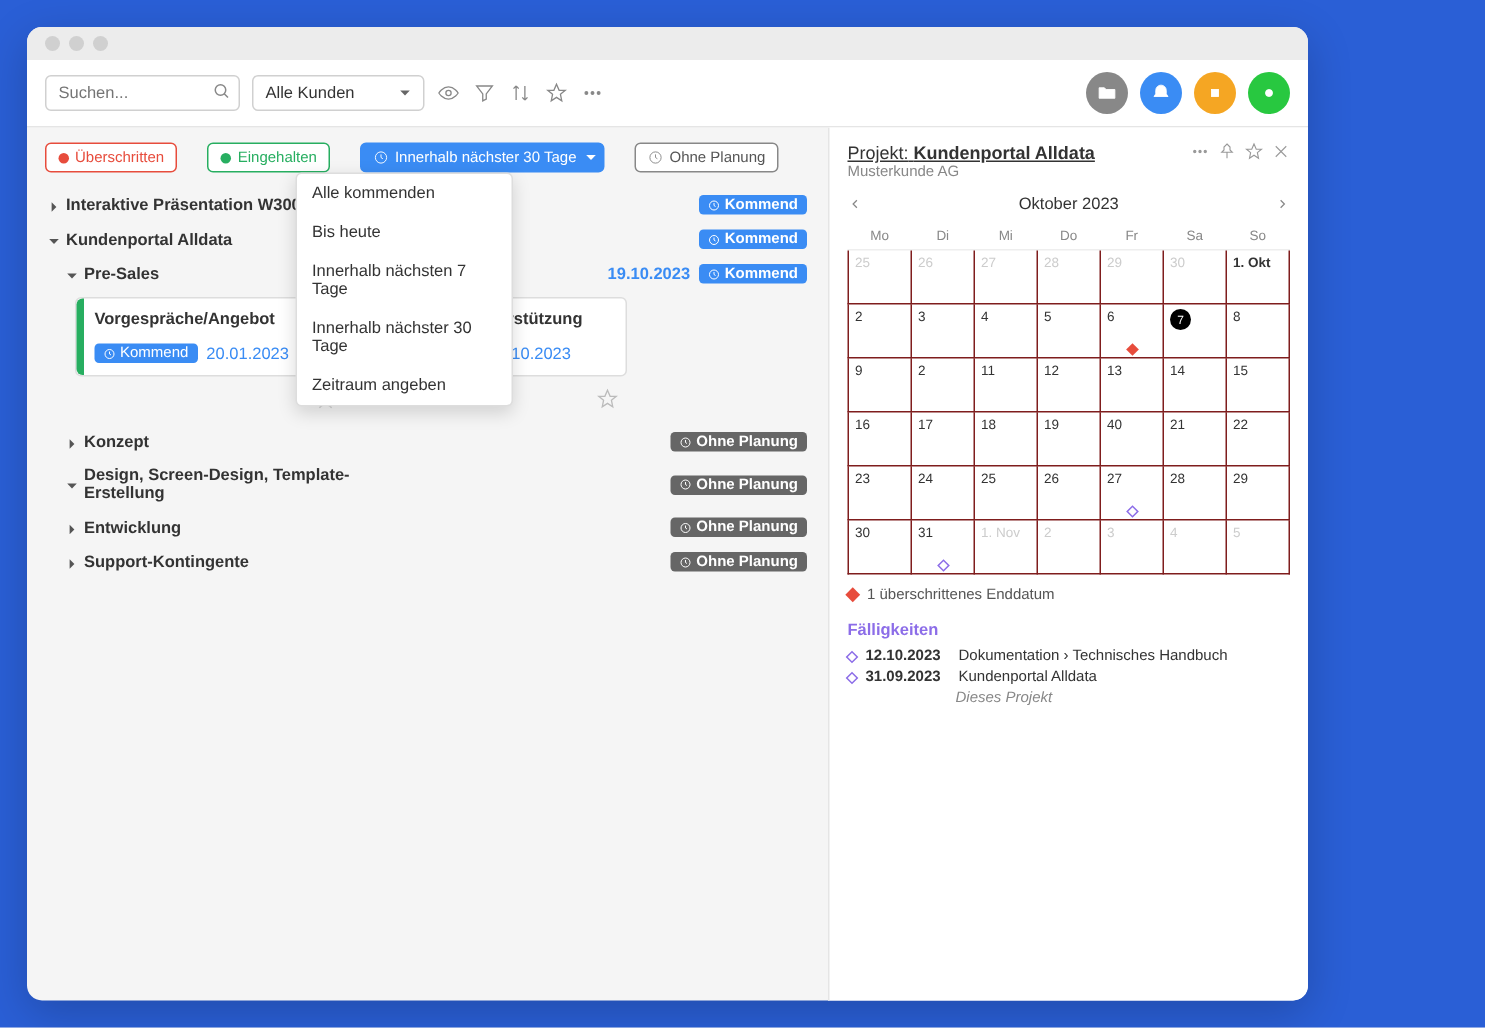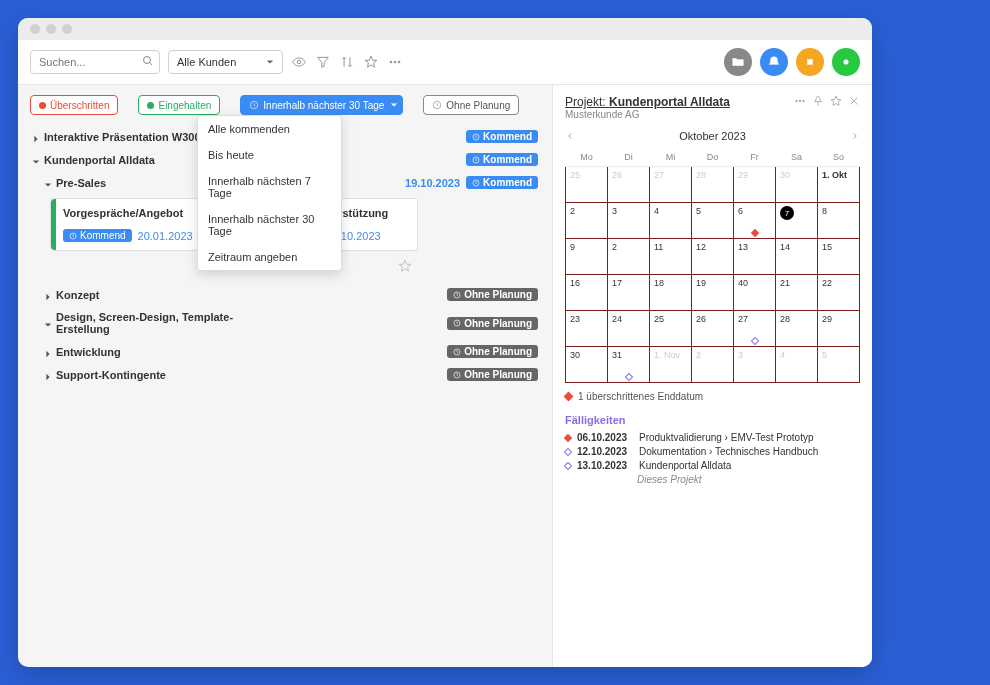--- a/index.html
+++ b/index.html
@@ -471,31 +471,26 @@
       </table>
 
       <div class="legend">
         <span class="diamond-inline red"></span>
         <span>1 überschrittenes Enddatum</span>
       </div>
 
       <div class="falligkeiten">
         <h4>Fälligkeiten</h4>
         <div class="fall-row">
-            <span class="diamond-inline red"></span>
-            <span class="fall-date">06.10.2023</span>
-            <span class="fall-text">Produktvalidierung › EMV-Test Prototyp</span>
-          </div>
-        <div class="fall-row">
             <span class="diamond-inline vio"></span>
             <span class="fall-date">12.10.2023</span>
             <span class="fall-text">Dokumentation › Technisches Handbuch</span>
           </div>
         <div class="fall-row">
             <span class="diamond-inline vio"></span>
-            <span class="fall-date">13.10.2023</span>
+            <span class="fall-date">31.09.2023</span>
             <span class="fall-text">Kundenportal Alldata</span>
           </div>
         <div class="fall-note">Dieses Projekt</div>
       </div>
     </div>
   </div>
 </div>
 
 </body></html>

